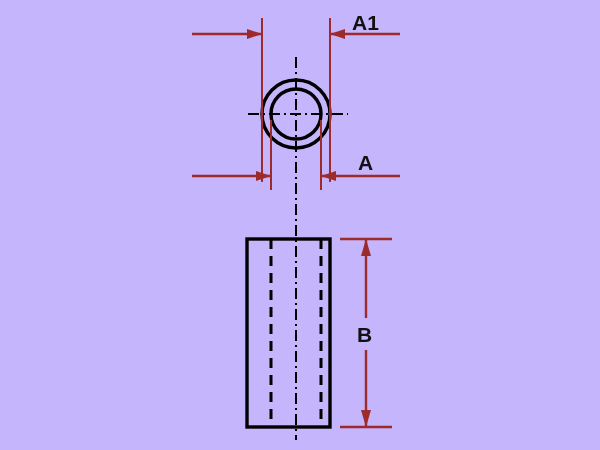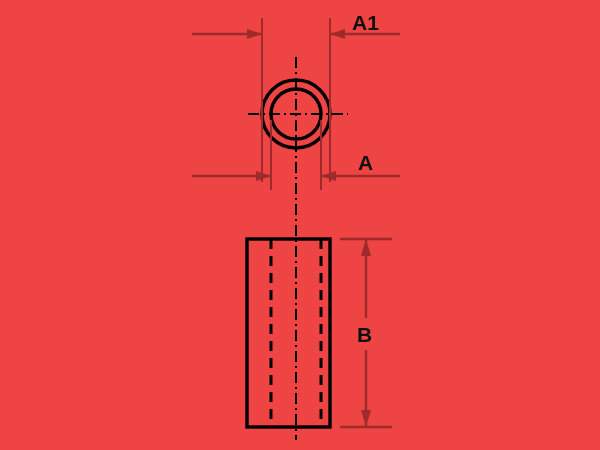--- a/index.html
+++ b/index.html
@@ -7,21 +7,21 @@
     padding: 0;
     background: #ffffff;
   }
   body {
     font-family: "Liberation Sans", sans-serif;
   }
   #drawing-canvas {
     position: relative;
     width: 600px;
     height: 450px;
-    background: #ef4444;
+    background: #c4b5fd;
     overflow: hidden;
   }
   #drawing-canvas svg {
     display: block;
   }
   .dim-label {
     font-family: "Liberation Sans", sans-serif;
     font-weight: bold;
     fill: #111111;
   }

